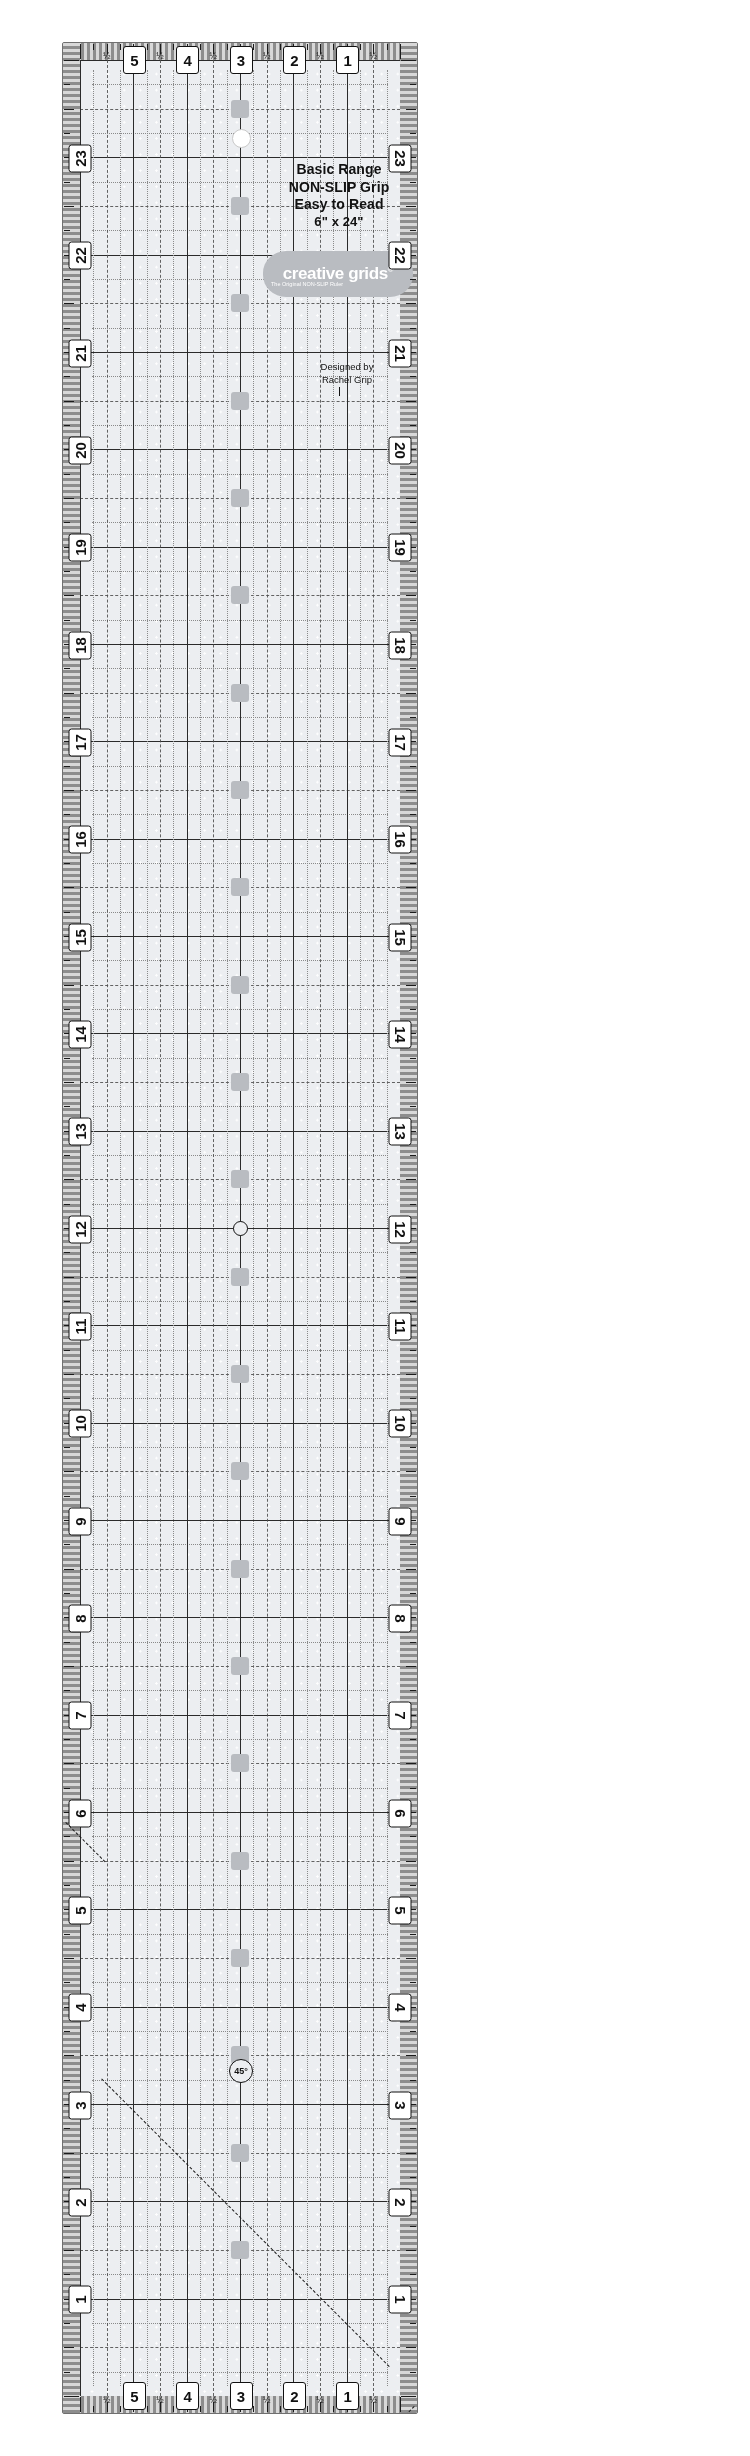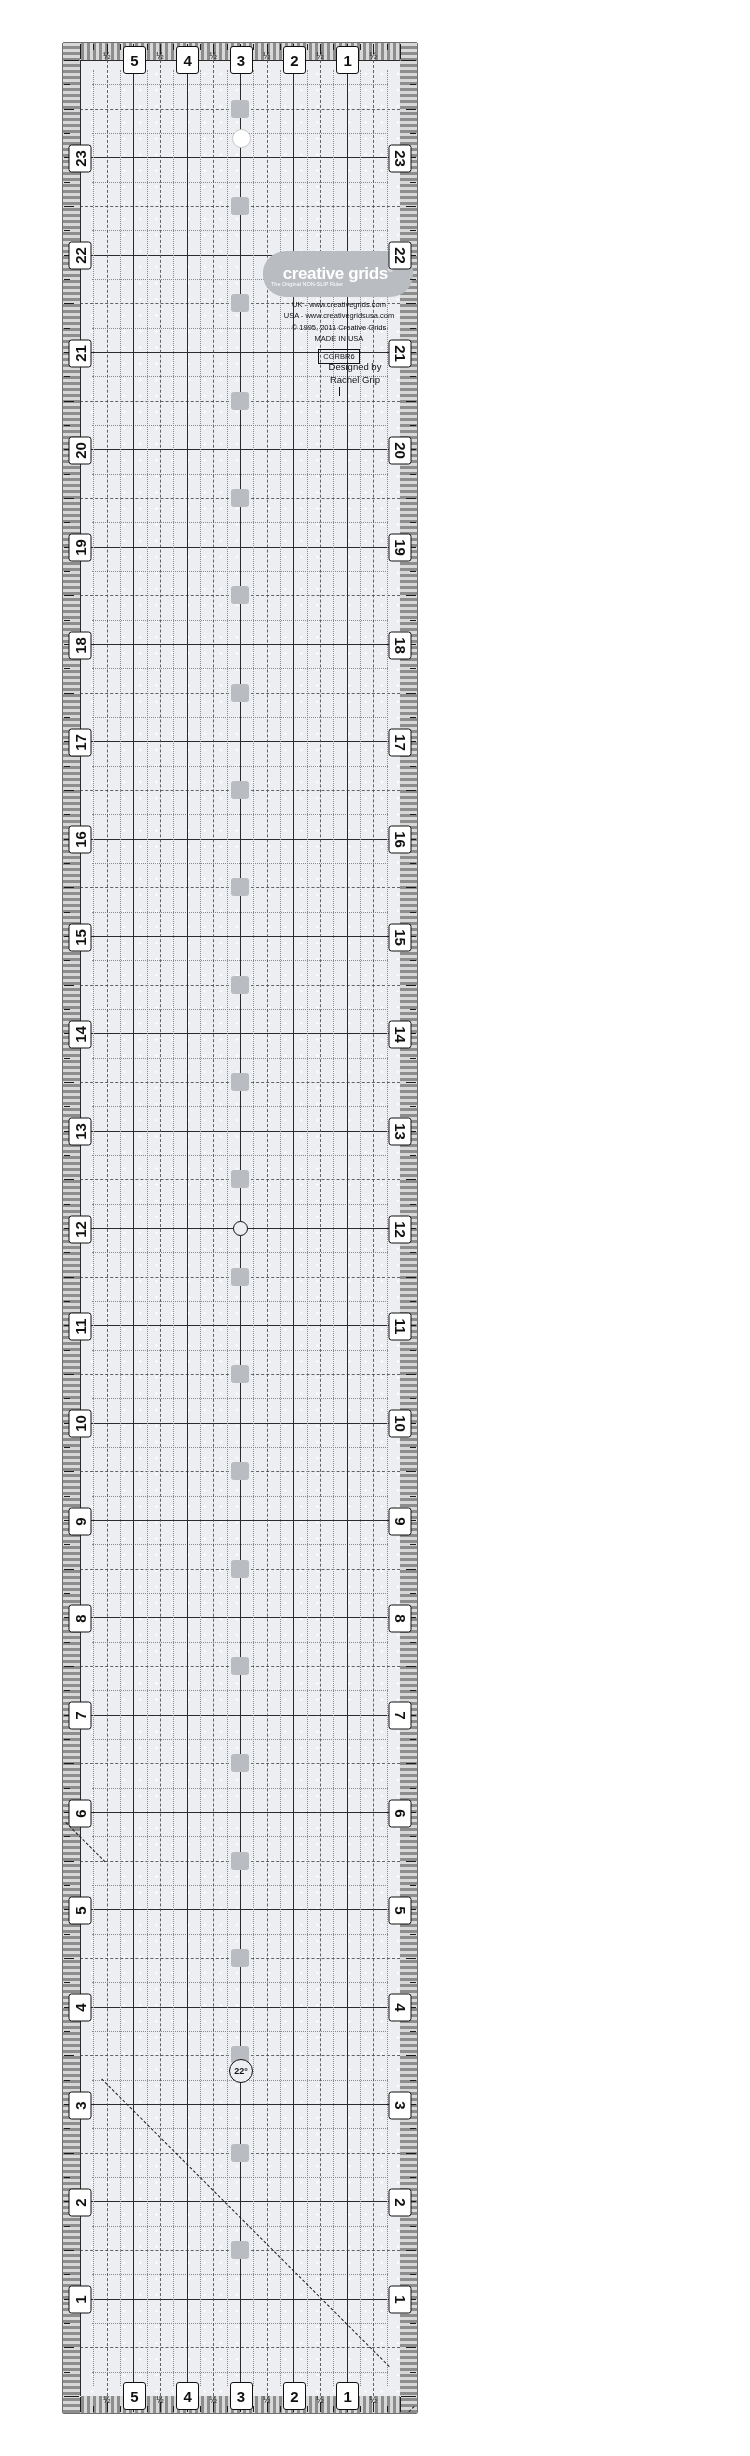--- a/index.html
+++ b/index.html
@@ -253,21 +253,21 @@
   }
   .imprint .cgnum {
     display: inline-block;
     margin-top: 5px;
     padding: 1px 4px;
     border: 1px solid #111;
     font-size: 7.5px;
   }
   .designer {
     position: absolute;
-    left: 208px;
+    left: 200px;
     top: 318px;
     width: 168px;
     text-align: center;
     font-size: 9.5px;
     color: #111;
     line-height: 1.35;
   }
   .tinytick {
     position: absolute;
     left: 276px;
@@ -427,36 +427,35 @@
       <div class="gsquare" style="left: 151px; top: 623.667px;"></div>
       <div class="gsquare" style="left: 151px; top: 526.333px;"></div>
       <div class="gsquare" style="left: 151px; top: 429px;"></div>
       <div class="gsquare" style="left: 151px; top: 331.667px;"></div>
       <div class="gsquare" style="left: 151px; top: 234.333px;"></div>
       <div class="gsquare" style="left: 151px; top: 137px;"></div>
       <div class="gsquare" style="left: 151px; top: 39.6667px;"></div>
       <div class="centre-hole" style="left: 151.5px; top: 69.3333px;"></div>
       <div class="centre-ring" style="left: 152.7px; top: 1160.7px;"></div>
       <div class="diag" style="width: 407.294px; left: 309.333px; top: 2306.8px; transform: rotate(-135deg);"></div>
-      <div class="badge45" style="left: 149px; top: 1998.93px;">22°</div>
+      <div class="badge45" style="left: 149px; top: 1998.93px;">45°</div>
     </div>
 
+  <div class="textblock">
+    <div>Basic Range</div>
+    <div>NON-SLIP Grip</div>
+    <div>Easy to Read</div>
+    <div class="sub">6" x 24"</div>
+  </div>
 
   <div class="logo">
     <span class="logotext">creative grids<span class="reg">®</span></span>
     <span class="tagline">The Original NON-SLIP Ruler</span>
   </div>
 
-  <div class="imprint">
-    <div>UK - www.creativegrids.com</div>
-    <div>USA - www.creativegridsusa.com</div>
-    <div>© 1995, 2011 Creative Grids</div>
-    <div>MADE IN USA</div>
-    <div><span class="cgnum">CGRBR6</span></div>
-  </div>
 
   <div class="designer">
     <div>Designed by</div>
     <div>Rachel Grip</div>
   </div>
   <div class="tinytick"></div>
 
 <div class="corner-diag" style="width: 56px; left: 3px; top: 1778.73px; transform: rotate(45deg);"></div>
     <div class="corner-diag" style="width: 56px; right: 3px; bottom: 6px; transform: rotate(-45deg); transform-origin: 100% 0px;"></div>
     <div class="tick" style="height: 1px; width: 15px; top: 2353px; left: 1px;"></div>

